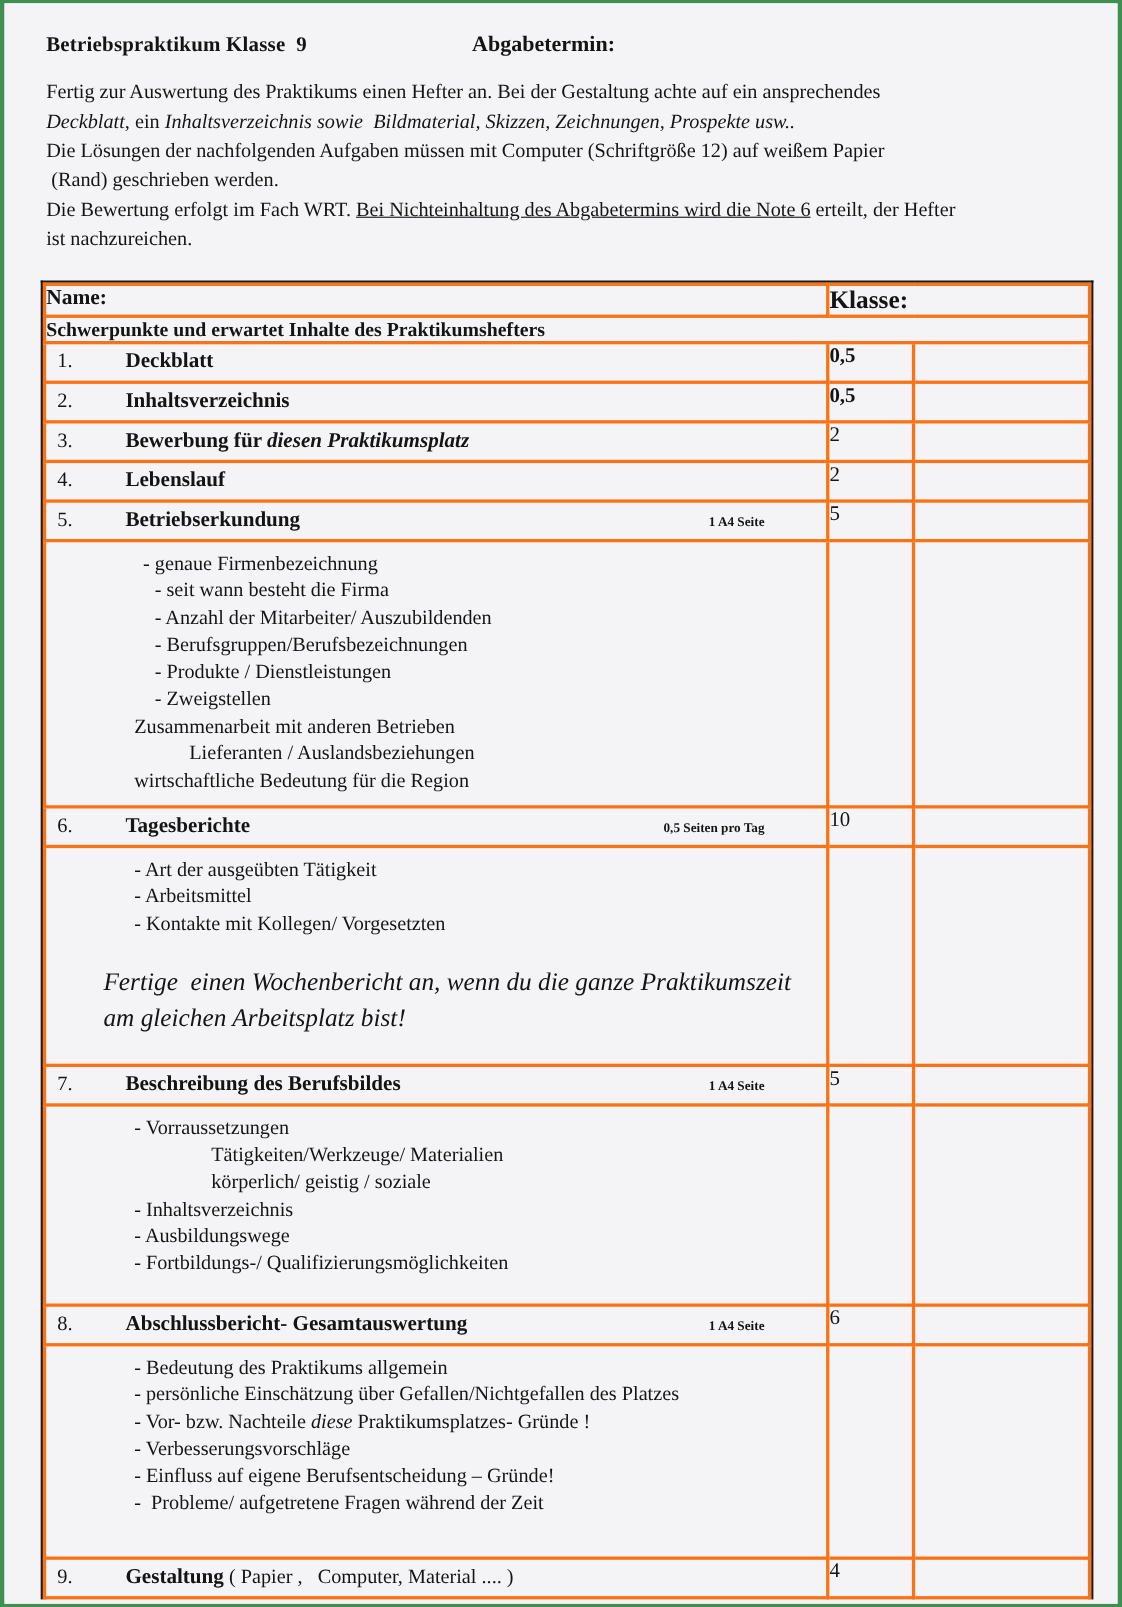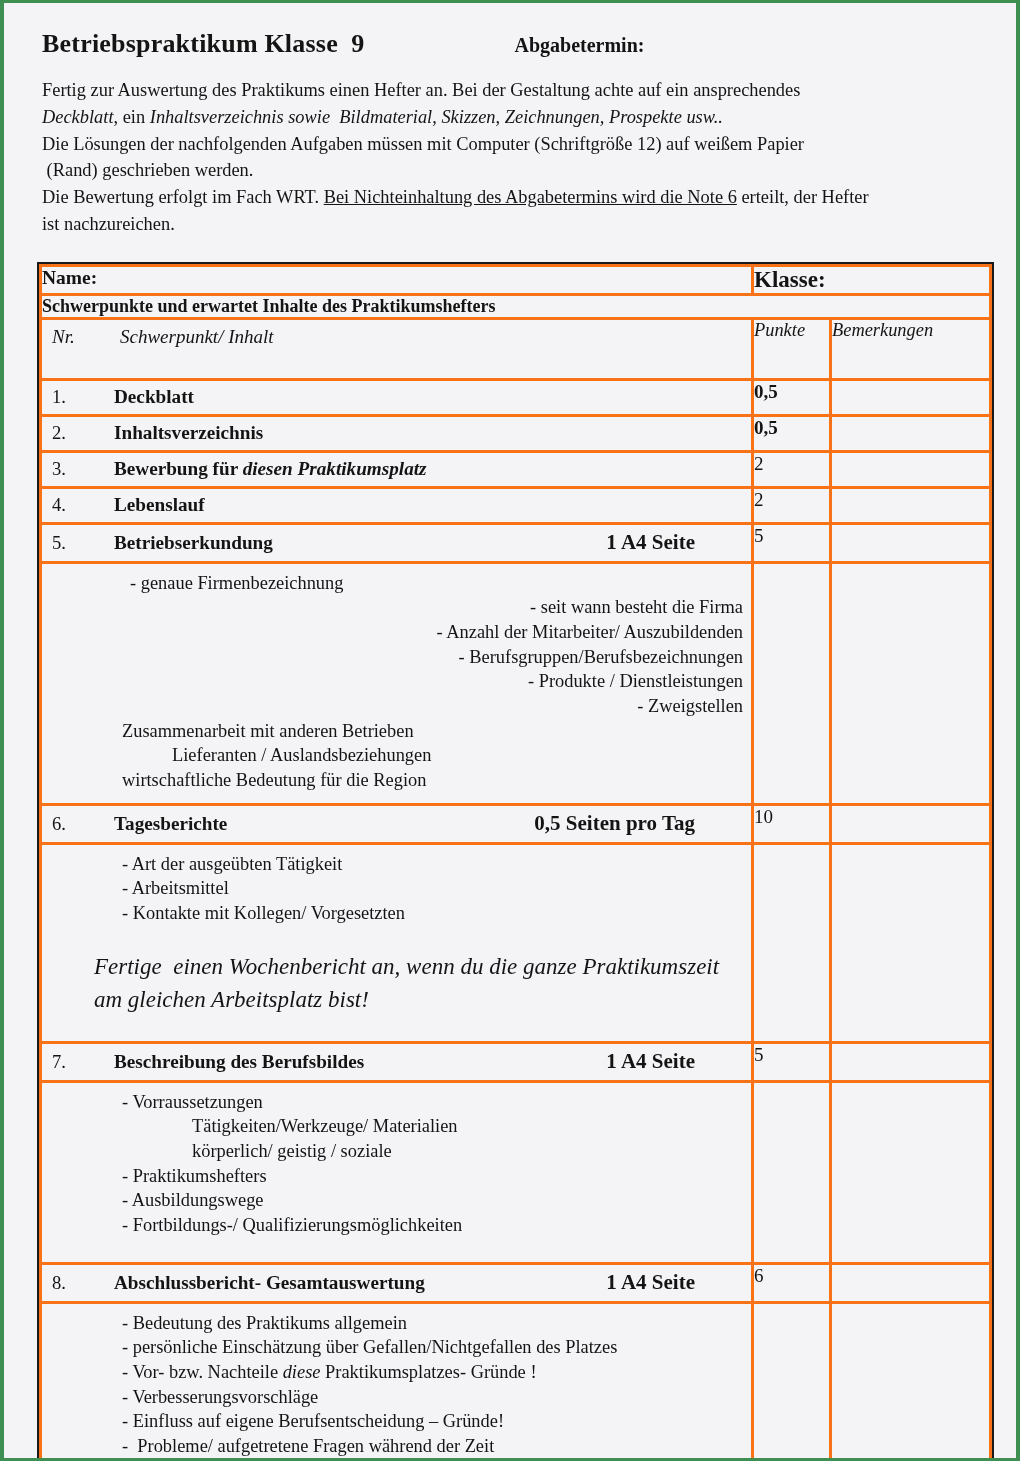--- a/index.html
+++ b/index.html
@@ -34,21 +34,21 @@
   }
 
   
   .head-row {
     display: flex;
     align-items: baseline;
     padding: 26px 0 0 38px;
   }
   .doc-title {
     font-weight: bold;
-    font-size: 26px;
+    font-size: 19px;
     letter-spacing: 0.2px;
     white-space: pre;
     text-align: right;
   }
   .due-label {
     font-weight: bold;
     font-size: 20px;
     margin-left: 150px;
     white-space: pre;
   }
@@ -113,21 +113,21 @@
   }
   .item-title {
     font-weight: bold;
     font-size: 19.2px;
     white-space: pre;
   }
   .item-note {
     margin-left: auto;
     padding-right: 48px;
     font-weight: bold;
-    font-size: 21px;
+    font-size: 12px;
     white-space: pre;
   }
   .item-title .reg { font-weight: bold; }
   .item-title .ital { font-style: italic; font-weight: bold; }
   .item-title .thin { font-weight: bold; }
   .paren { font-weight: normal; font-size: 18.4px; }
 
   .pts {
     font-size: 19px;
     font-weight: bold;
@@ -136,21 +136,21 @@
   .pts.light { font-weight: normal; }
 
   
   .detail {
     padding: 7px 8px 10px 10px;
     font-size: 18.4px;
     line-height: 1.34;
   }
   .detail div { white-space: pre; }
   .d-i1 { padding-left: 78px; }
-  .d-i2 { padding-left: 84px; text-align: right; }
+  .d-i2 { padding-left: 84px; }
   .d-i3 { padding-left: 70px; }
   .d-i4 { padding-left: 120px; }
   .d-i5 { padding-left: 140px; }
   .d-note {
     font-style: italic;
     font-size: 23px;
     padding-left: 42px;
     line-height: 1.42;
   }
   .spacer-sm { height: 26px; }
@@ -188,30 +188,20 @@
 
           <tr>
             <td class="name-cell">Name:</td>
             <td class="klasse-cell" colspan="2">Klasse:</td>
           </tr>
 
           <tr>
             <td class="section-hd" colspan="3">Schwerpunkte und erwartet Inhalte des Praktikumshefters</td>
           </tr>
 
-          <tr>
-            <td>
-              <div class="colhead-main">
-                <span class="colhead-nr">Nr.</span>
-                <span class="colhead-txt">Schwerpunkt/ Inhalt</span>
-              </div>
-            </td>
-            <td class="colhead-small">Punkte</td>
-            <td class="colhead-small">Bemerkungen</td>
-          </tr>
 
           <tr>
             <td>
               <div class="item-line">
                 <span class="item-nr">1.</span>
                 <span class="item-title">Deckblatt</span>
               </div>
             </td>
             <td class="pts">0,5</td>
             <td></td>
@@ -319,21 +309,21 @@
             <td class="pts light">5</td>
             <td></td>
           </tr>
 
           <tr>
             <td>
               <div class="detail">
                 <div class="d-i3">- Vorraussetzungen</div>
                 <div class="d-i5">Tätigkeiten/Werkzeuge/ Materialien</div>
                 <div class="d-i5">körperlich/ geistig / soziale</div>
-                <div class="d-i3">- Praktikumshefters</div>
+                <div class="d-i3">- Inhaltsverzeichnis</div>
                 <div class="d-i3">- Ausbildungswege</div>
                 <div class="d-i3">- Fortbildungs-/ Qualifizierungsmöglichkeiten</div>
                 <div class="spacer-xs"></div>
               </div>
             </td>
             <td></td>
             <td></td>
           </tr>
 
           <tr>

